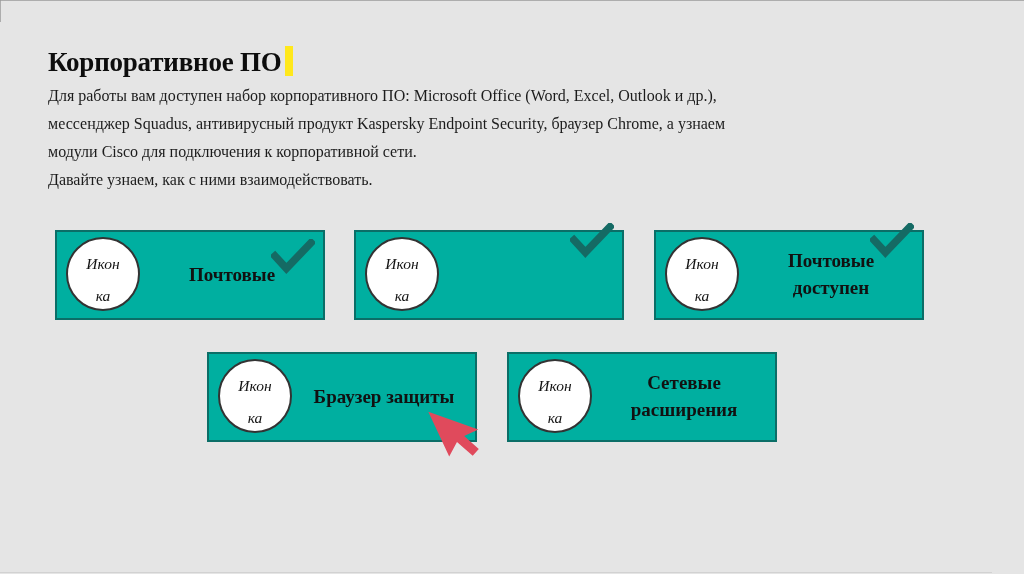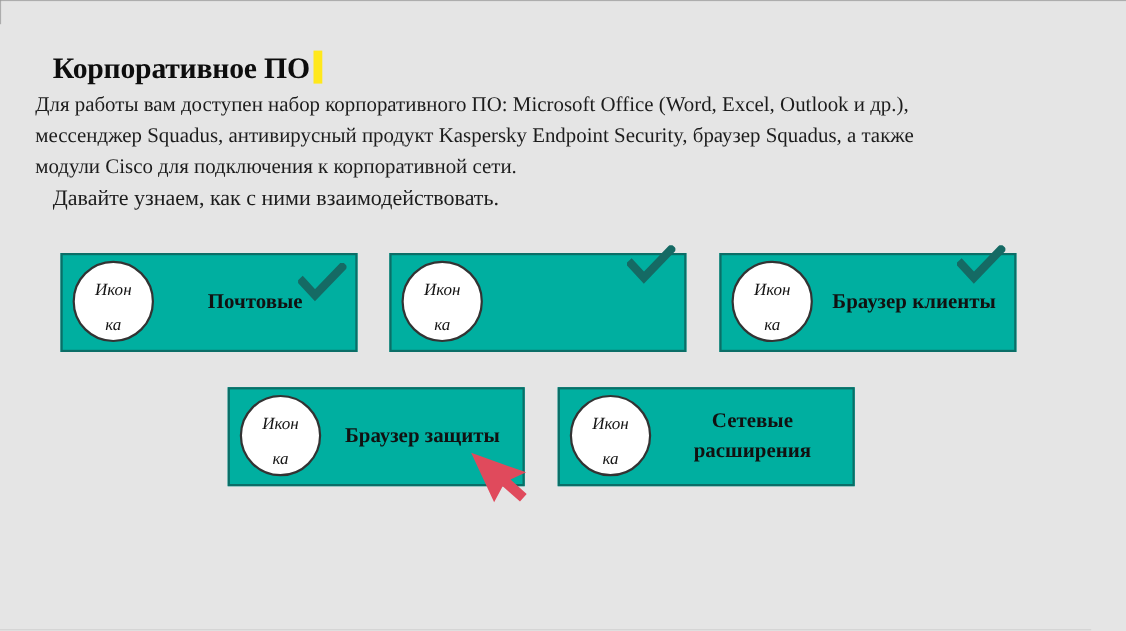--- a/index.html
+++ b/index.html
@@ -19,27 +19,27 @@
   .title{
     position:absolute;left:48px;top:28px;
     font-size:27px;font-weight:700;color:#0d0d0d;
     letter-spacing:-0.2px;white-space:nowrap;
   }
   .caret{
     display:inline-block;width:8px;height:30px;
     background:#FFE81C;margin-left:3px;vertical-align:-5px;
   }
   .para{
-    position:absolute;left:32px;top:82px;
-    font-size:19px;line-height:28px;color:#1c1c1c;
+    position:absolute;left:48px;top:82px;
+    font-size:16px;line-height:28px;color:#1c1c1c;
   }
   .para div{white-space:nowrap;}
   .para2{
     position:absolute;left:48px;top:166px;
-    font-size:20px;line-height:28px;color:#1c1c1c;white-space:nowrap;
+    font-size:16px;line-height:28px;color:#1c1c1c;white-space:nowrap;
   }
 
   .card{
     position:absolute;width:270px;height:90px;
     background:#00AFA0;
     border:2px solid #0B6E67;
     box-sizing:border-box;
   }
   .c1{left:55px;top:230px;}
   .c2{left:354px;top:230px;}
@@ -80,21 +80,21 @@
 <div class="slide">
 
   <div class="edge edge-top"></div>
   <div class="edge edge-left"></div>
   <div class="edge edge-bottom"></div>
 
   <h1 class="title"><span>Корпоративное ПО</span><span class="caret"></span></h1>
 
   <div class="para">
     <div>Для работы вам доступен набор корпоративного ПО: Microsoft Office (Word, Excel, Outlook и др.),</div>
-    <div>мессенджер Squadus, антивирусный продукт Kaspersky Endpoint Security, браузер Squadus, а также</div>
+    <div>мессенджер Squadus, антивирусный продукт Kaspersky Endpoint Security, браузер Chrome, а узнаем</div>
     <div>модули Cisco для подключения к корпоративной сети.</div>
   </div>
 
   <div class="para2">Давайте узнаем, как с ними взаимодействовать.</div>
 
   <div class="card c1">
     <div class="icon-circle">
       <span>Икон</span>
       <span>ка</span>
     </div>
@@ -112,21 +112,21 @@
     <svg class="check" width="44" height="36" viewBox="0 0 46 38">
       <path d="M4 18 L16 31 L42 4" fill="none" stroke="#156A64" stroke-width="8" stroke-linecap="square"></path>
     </svg>
   </div>
 
   <div class="card c3">
     <div class="icon-circle">
       <span>Икон</span>
       <span>ка</span>
     </div>
-    <div class="card-label">Браузер клиенты</div>
+    <div class="card-label">Почтовые доступен</div>
     <svg class="check" width="44" height="36" viewBox="0 0 46 38">
       <path d="M4 18 L16 31 L42 4" fill="none" stroke="#156A64" stroke-width="8" stroke-linecap="square"></path>
     </svg>
   </div>
 
   <div class="card c4">
     <div class="icon-circle">
       <span>Икон</span>
       <span>ка</span>
     </div>

